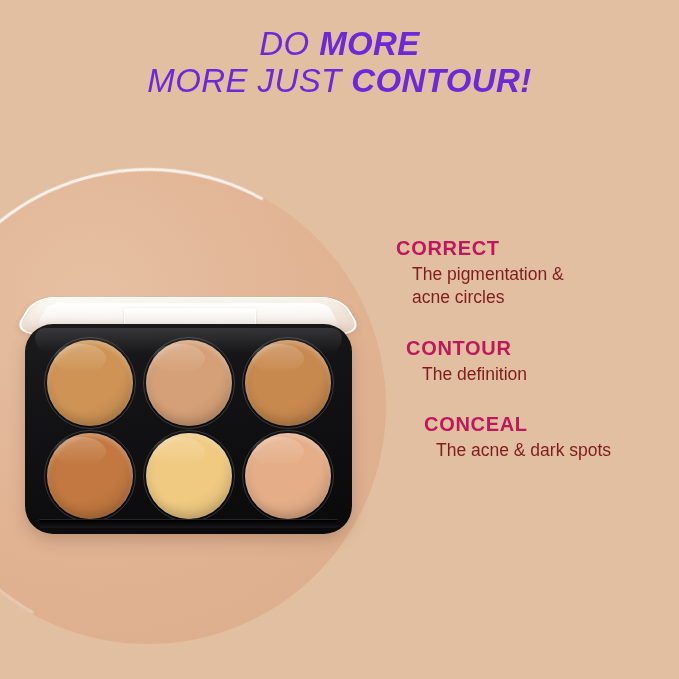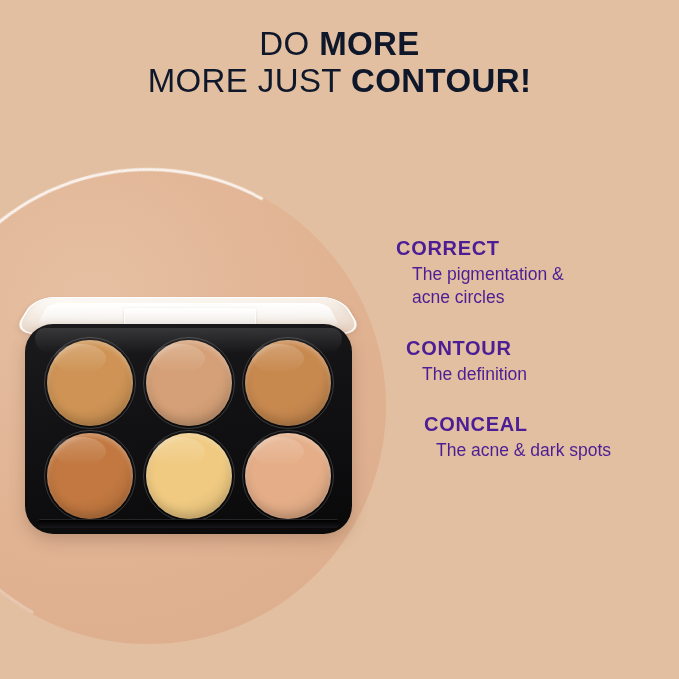--- a/index.html
+++ b/index.html
@@ -51,23 +51,24 @@
     filter:blur(0.4px);
   }
 
   
   .headline {
     position:absolute;
     top:26px;
     left:0;
     width:679px;
     text-align:center;
-    color:#0f172a;
+    color:#6d28d9;
     line-height:1.12;
     letter-spacing:0.4px;
+    font-style:italic;
   }
   .headline .line {
     display:block;
     font-size:33px;
     white-space:nowrap;
   }
   .hl-light { font-weight:400; }
   .hl-bold  { font-weight:700; }
 
   
@@ -221,27 +222,27 @@
     top:236px;
     width:299px;
     color:#16120f;
   }
   .benefit { margin-bottom:26px; }
   .benefit-title {
     font-size:20px;
     font-weight:700;
     letter-spacing:0.7px;
     line-height:1.25;
-    color:#4c1d95;
+    color:#be185d;
   }
   .benefit-desc {
     font-size:17.5px;
     font-weight:400;
     line-height:1.33;
-    color:#4c1d95;
+    color:#7f1d1d;
     margin-top:2px;
   }
 
   .b-correct .benefit-title { margin-left:16px; }
   .b-correct .benefit-desc  { margin-left:32px; }
 
   .b-conceal { margin-top:14px; }
   .b-conceal .benefit-title { margin-left:44px; }
   .b-conceal .benefit-desc  { margin-left:56px; }
 

